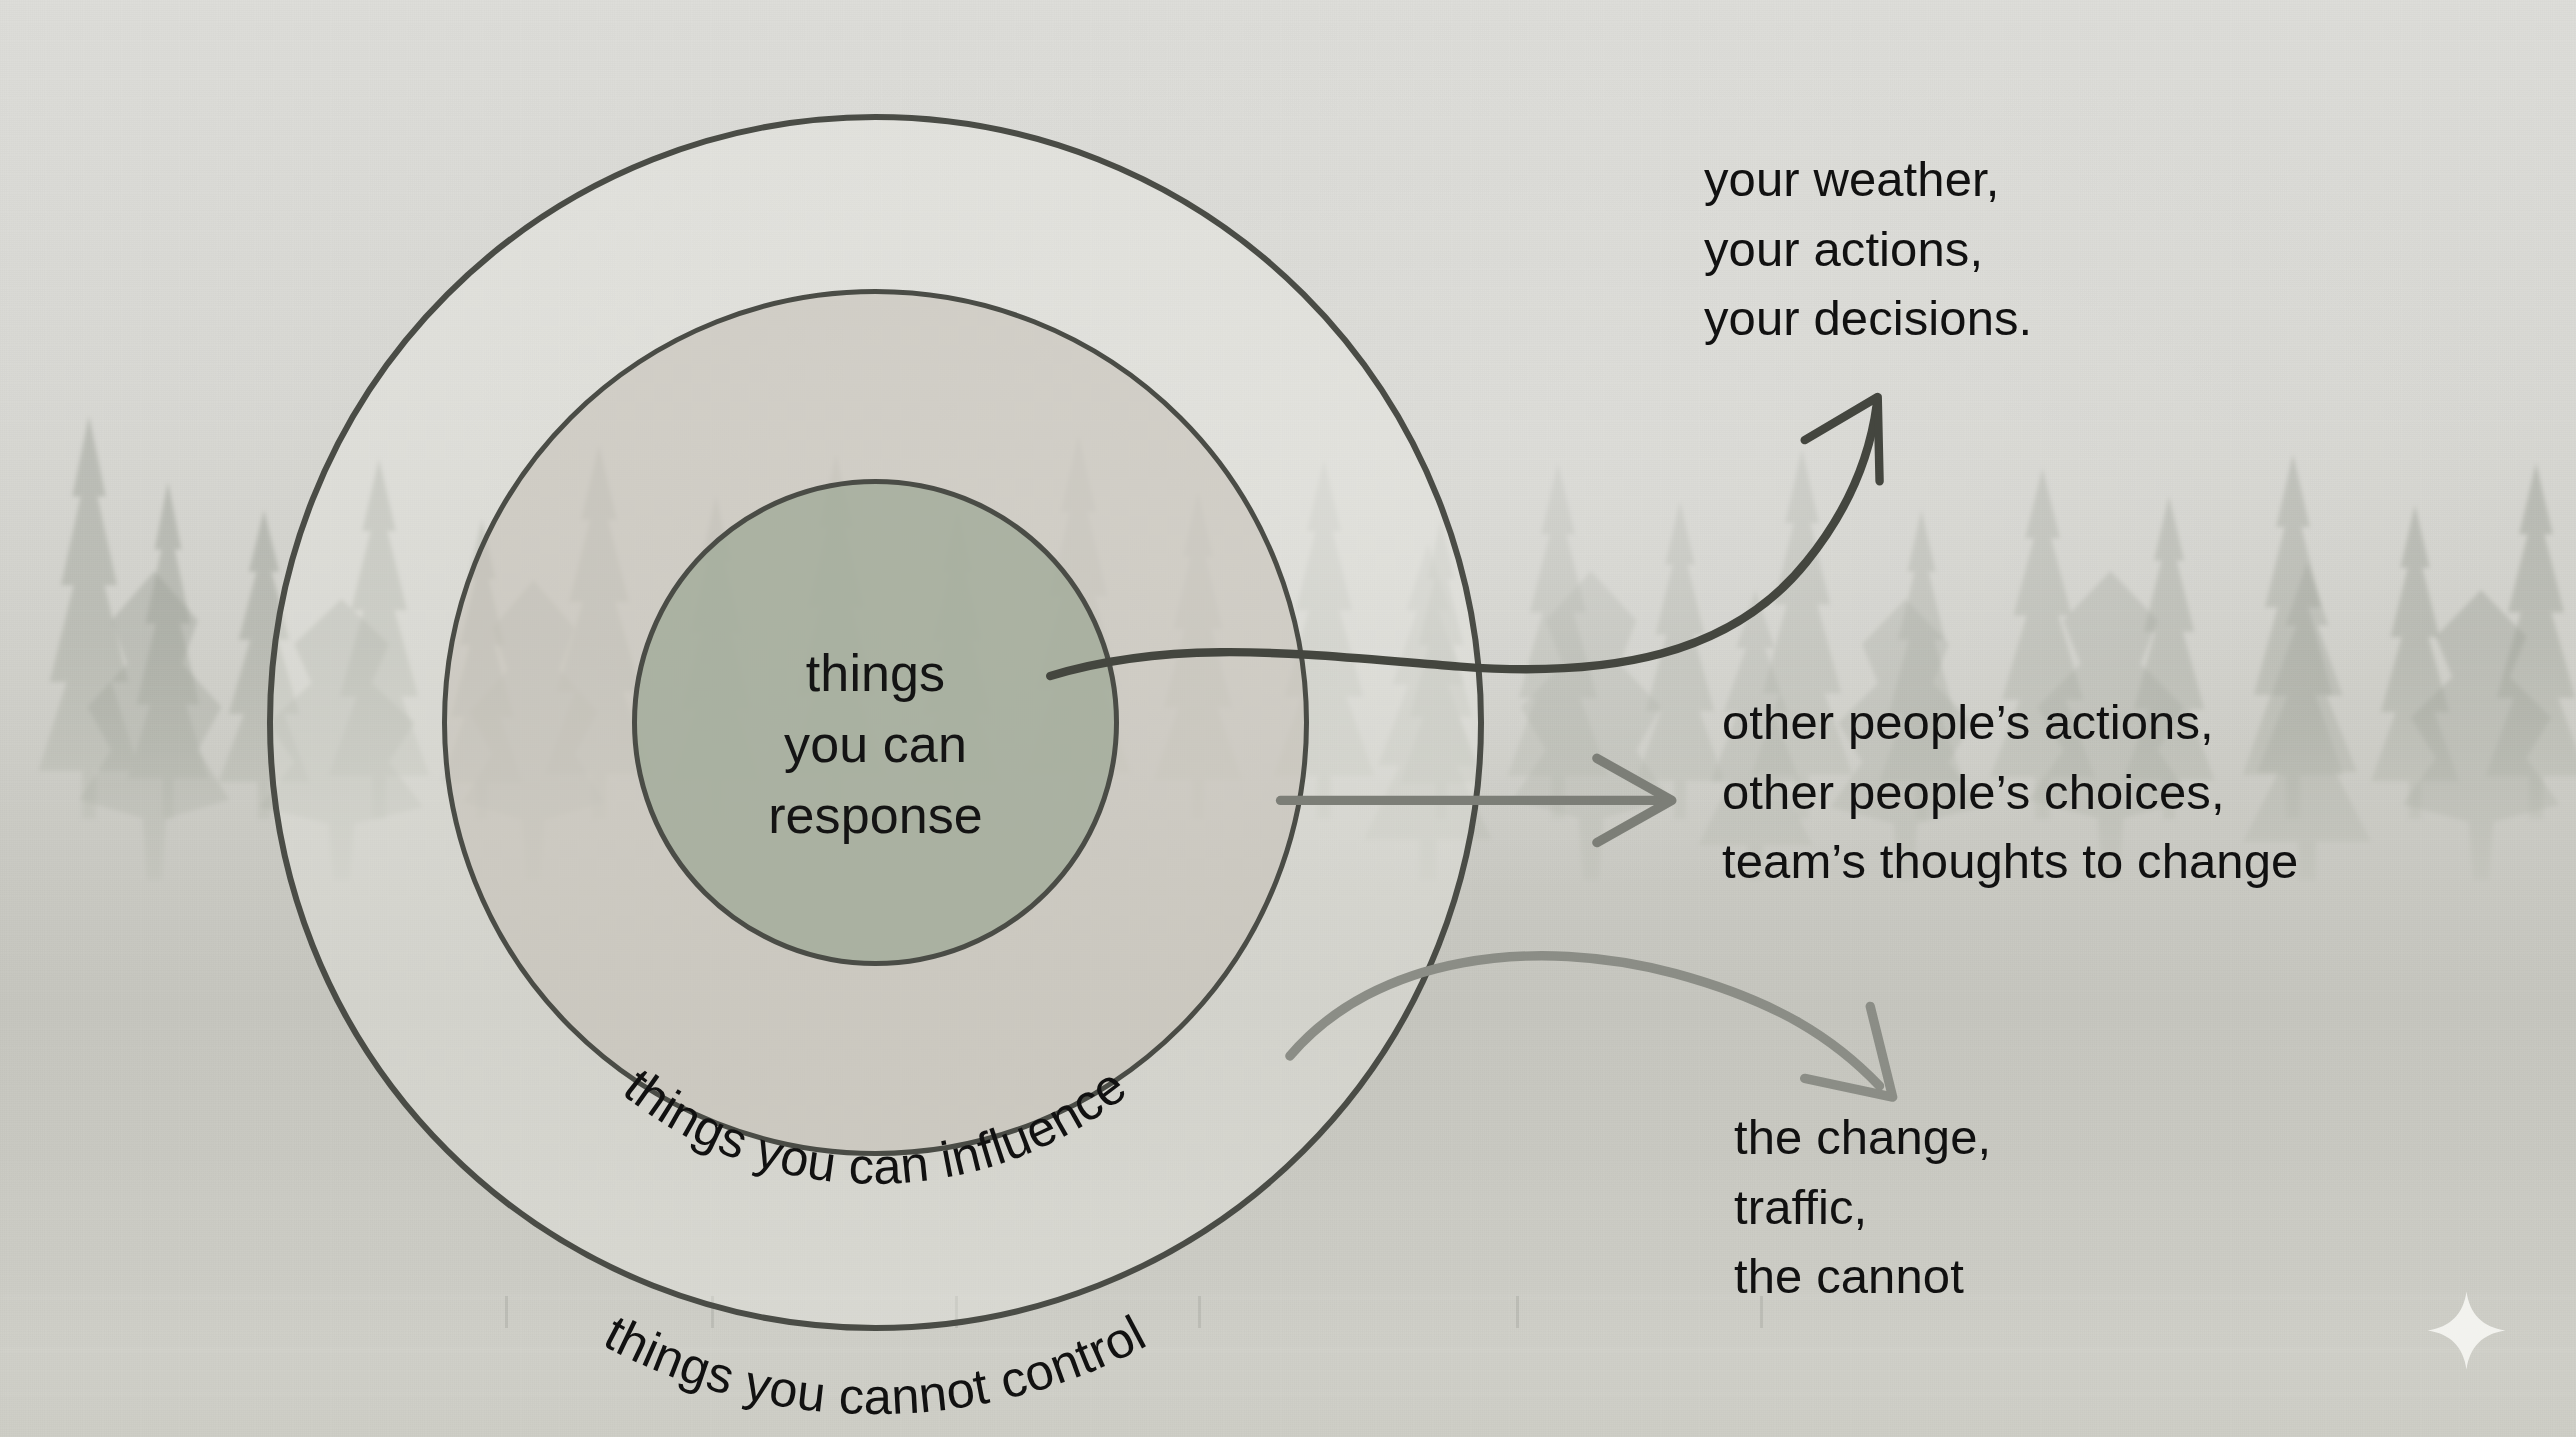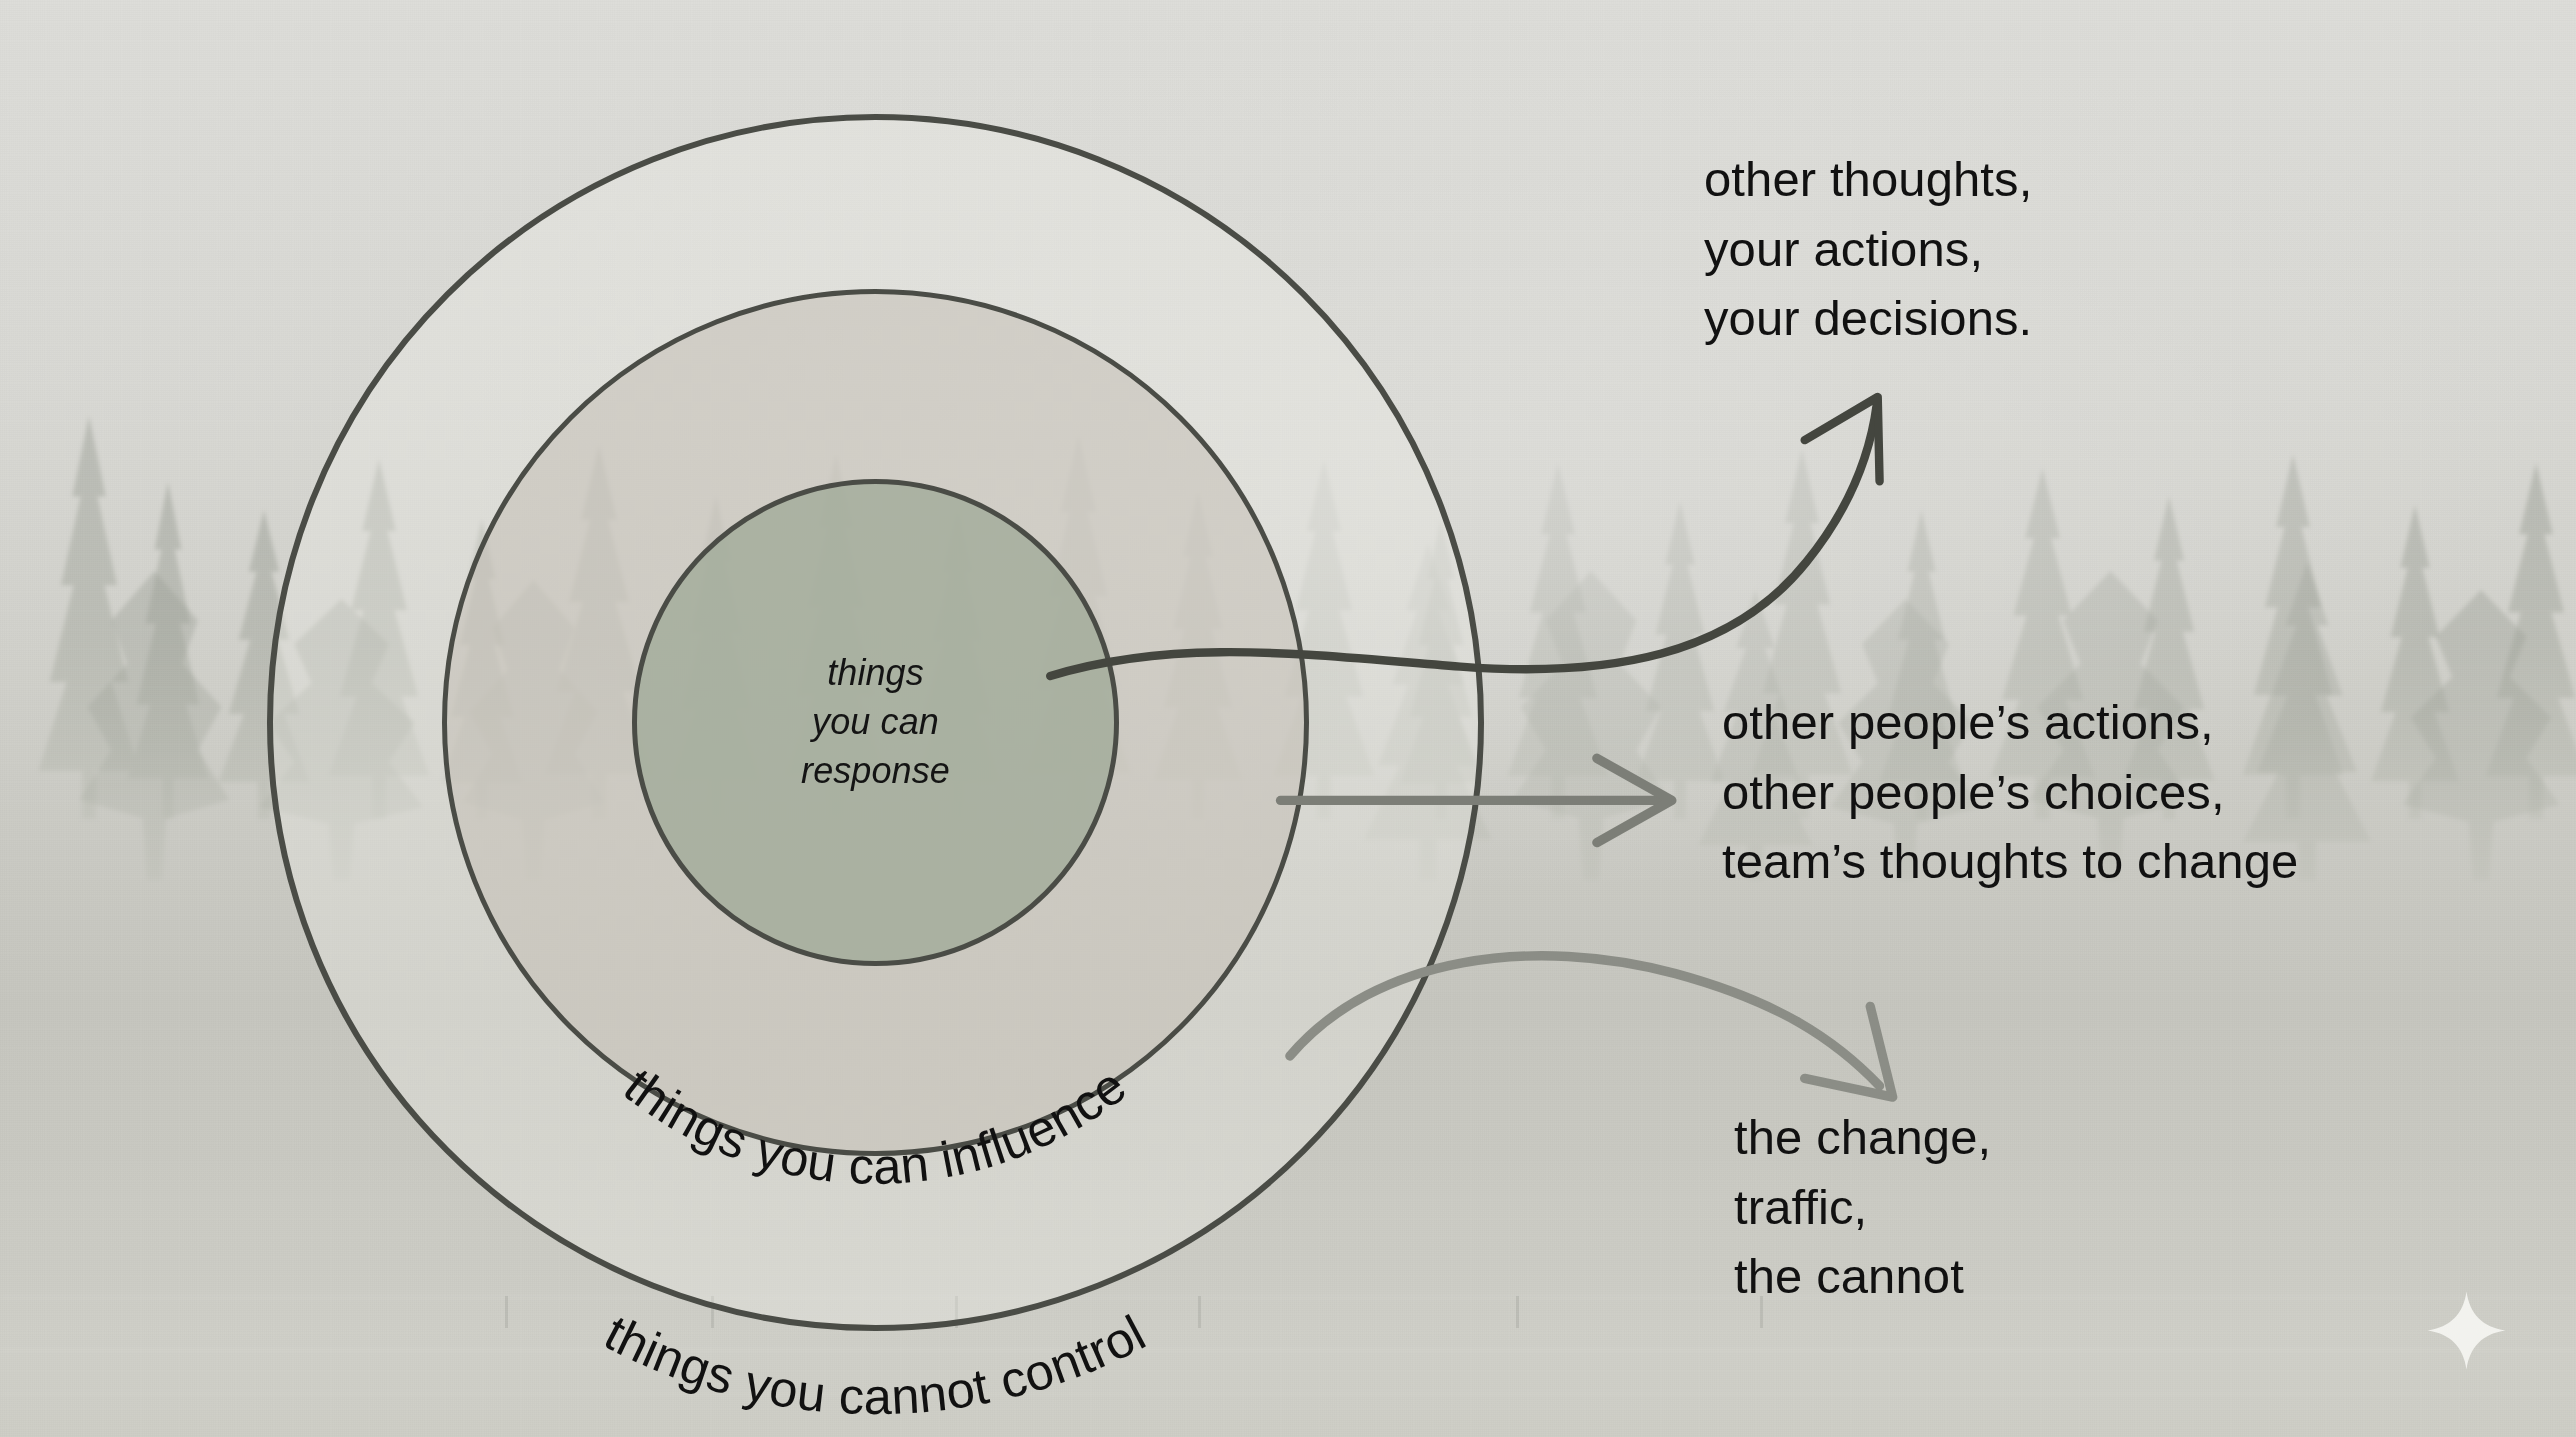--- a/index.html
+++ b/index.html
@@ -95,27 +95,26 @@
     background:rgba(196,192,182,.55);
   }
   .ring-inner {
     left:632px; top:479px; width:487px; height:487px;
     border-width:5.6px; border-color:#4a4c46;
     background:rgba(160,170,152,.78);
   }
 
   .center-label {
     position:absolute;
-    left:632px; top:479px; width:487px; height:487px;
+    left:632px; top:501px; width:487px; height:487px;
     display:flex; flex-direction:column;
     align-items:center; justify-content:center;
-    font-size:36px; line-height:1.36; color:#141414;
+    font-size:52px; line-height:1.36; color:#141414;
     letter-spacing:0.1px;
     text-align:center;
-    font-style:italic;
   }
 
   
   #curved-text { position:absolute; left:0; top:0; width:2576px; height:1438px; pointer-events:none; }
   #curved-text text { font-family:"Liberation Sans", sans-serif; fill:#111111; }
   .curve-label { font-size:54px; letter-spacing:.4px; }
 
   
   #arrows { position:absolute; left:0; top:0; width:2576px; height:1438px; pointer-events:none; }
 
@@ -243,21 +242,21 @@
       </g>
 
       <g>
         <path d="M 1378,1128 C 1470,1020 1640,1000 1790,1040 C 1900,1070 1960,1110 2008,1160" fill="none" stroke="#8b8d86" stroke-width="10" stroke-linecap="round"></path>
         <path d="M 1998,1075 L 2022,1172 L 1928,1152" fill="none" stroke="#8b8d86" stroke-width="10" stroke-linecap="round" stroke-linejoin="round"></path>
       </g>
     </svg>
   </div>
 
   <div class="callout" id="callout-control">
-    <span class="line">other thoughts,</span>
+    <span class="line">your weather,</span>
     <span class="line">your actions,</span>
     <span class="line">your decisions.</span>
   </div>
 
   <div class="callout" id="callout-influence">
     <span class="line">other people’s actions,</span>
     <span class="line">other people’s choices,</span>
     <span class="line">team’s thoughts to change</span>
   </div>
 

